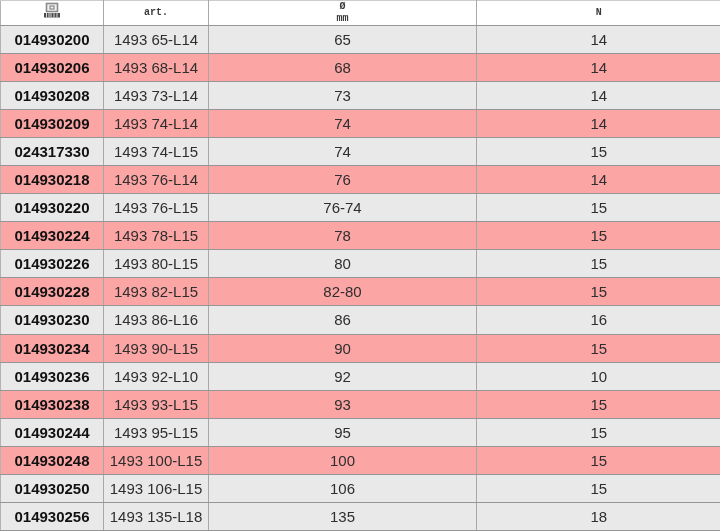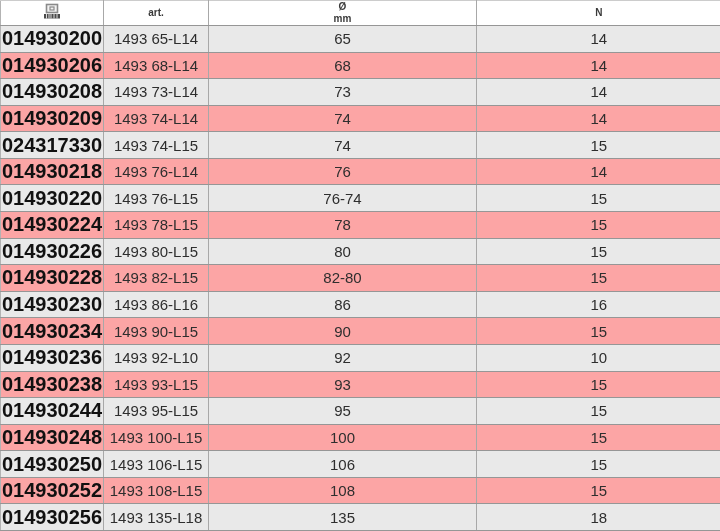--- a/index.html
+++ b/index.html
@@ -14,21 +14,21 @@
     border-collapse: collapse;
     table-layout: fixed;
     border-left: 1px solid #b3b3b3;
     border-top: 1px solid #cccccc;
   }
   col.c-code { width: 103px; }
   col.c-art  { width: 105px; }
   col.c-dia  { width: 268px; }
   col.c-n    { width: 244px; }
 
-  thead tr { height: 17px; }
+  thead tr { height: 17px; font-family: Liberation Mono, monospace; }
   tbody tr { height: 23.7px; }
 
   th, td {
     padding: 0;
     text-align: center;
     vertical-align: middle;
     border-bottom: 1.5px solid #969696;
     overflow: hidden;
     white-space: nowrap;
   }
@@ -40,21 +40,21 @@
     font-weight: bold;
     color: #3a3a3a;
     line-height: 12px;
     display: block;
   }
   tbody tr.shaded td { background: #e9e9e9; }
   tbody tr.plain  td { background: #fca5a5; }
 
   td.cell-code {
     font-weight: bold;
-    font-size: 20px;
+    font-size: 15px;
     color: #111111;
   }
   td.cell-art, td.cell-dia, td.cell-n {
     font-size: 15px;
     color: #2e2e2e;
   }
   .icon-wrap {
     display: inline-block;
     line-height: 0;
   }
@@ -195,26 +195,20 @@
     <td class="cell-art  v-line">1493 100-L15</td>
     <td class="cell-dia  v-line">100</td>
     <td class="cell-n">15</td>
   </tr>
       <tr class="shaded">
     <td class="cell-code v-line">014930250</td>
     <td class="cell-art  v-line">1493 106-L15</td>
     <td class="cell-dia  v-line">106</td>
     <td class="cell-n">15</td>
   </tr>
-      <tr class="plain">
-    <td class="cell-code v-line">014930252</td>
-    <td class="cell-art  v-line">1493 108-L15</td>
-    <td class="cell-dia  v-line">108</td>
-    <td class="cell-n">15</td>
-  </tr>
       <tr class="shaded">
     <td class="cell-code v-line">014930256</td>
     <td class="cell-art  v-line">1493 135-L18</td>
     <td class="cell-dia  v-line">135</td>
     <td class="cell-n">18</td>
   </tr>
     </tbody>
 </table>
 
 </body></html>

